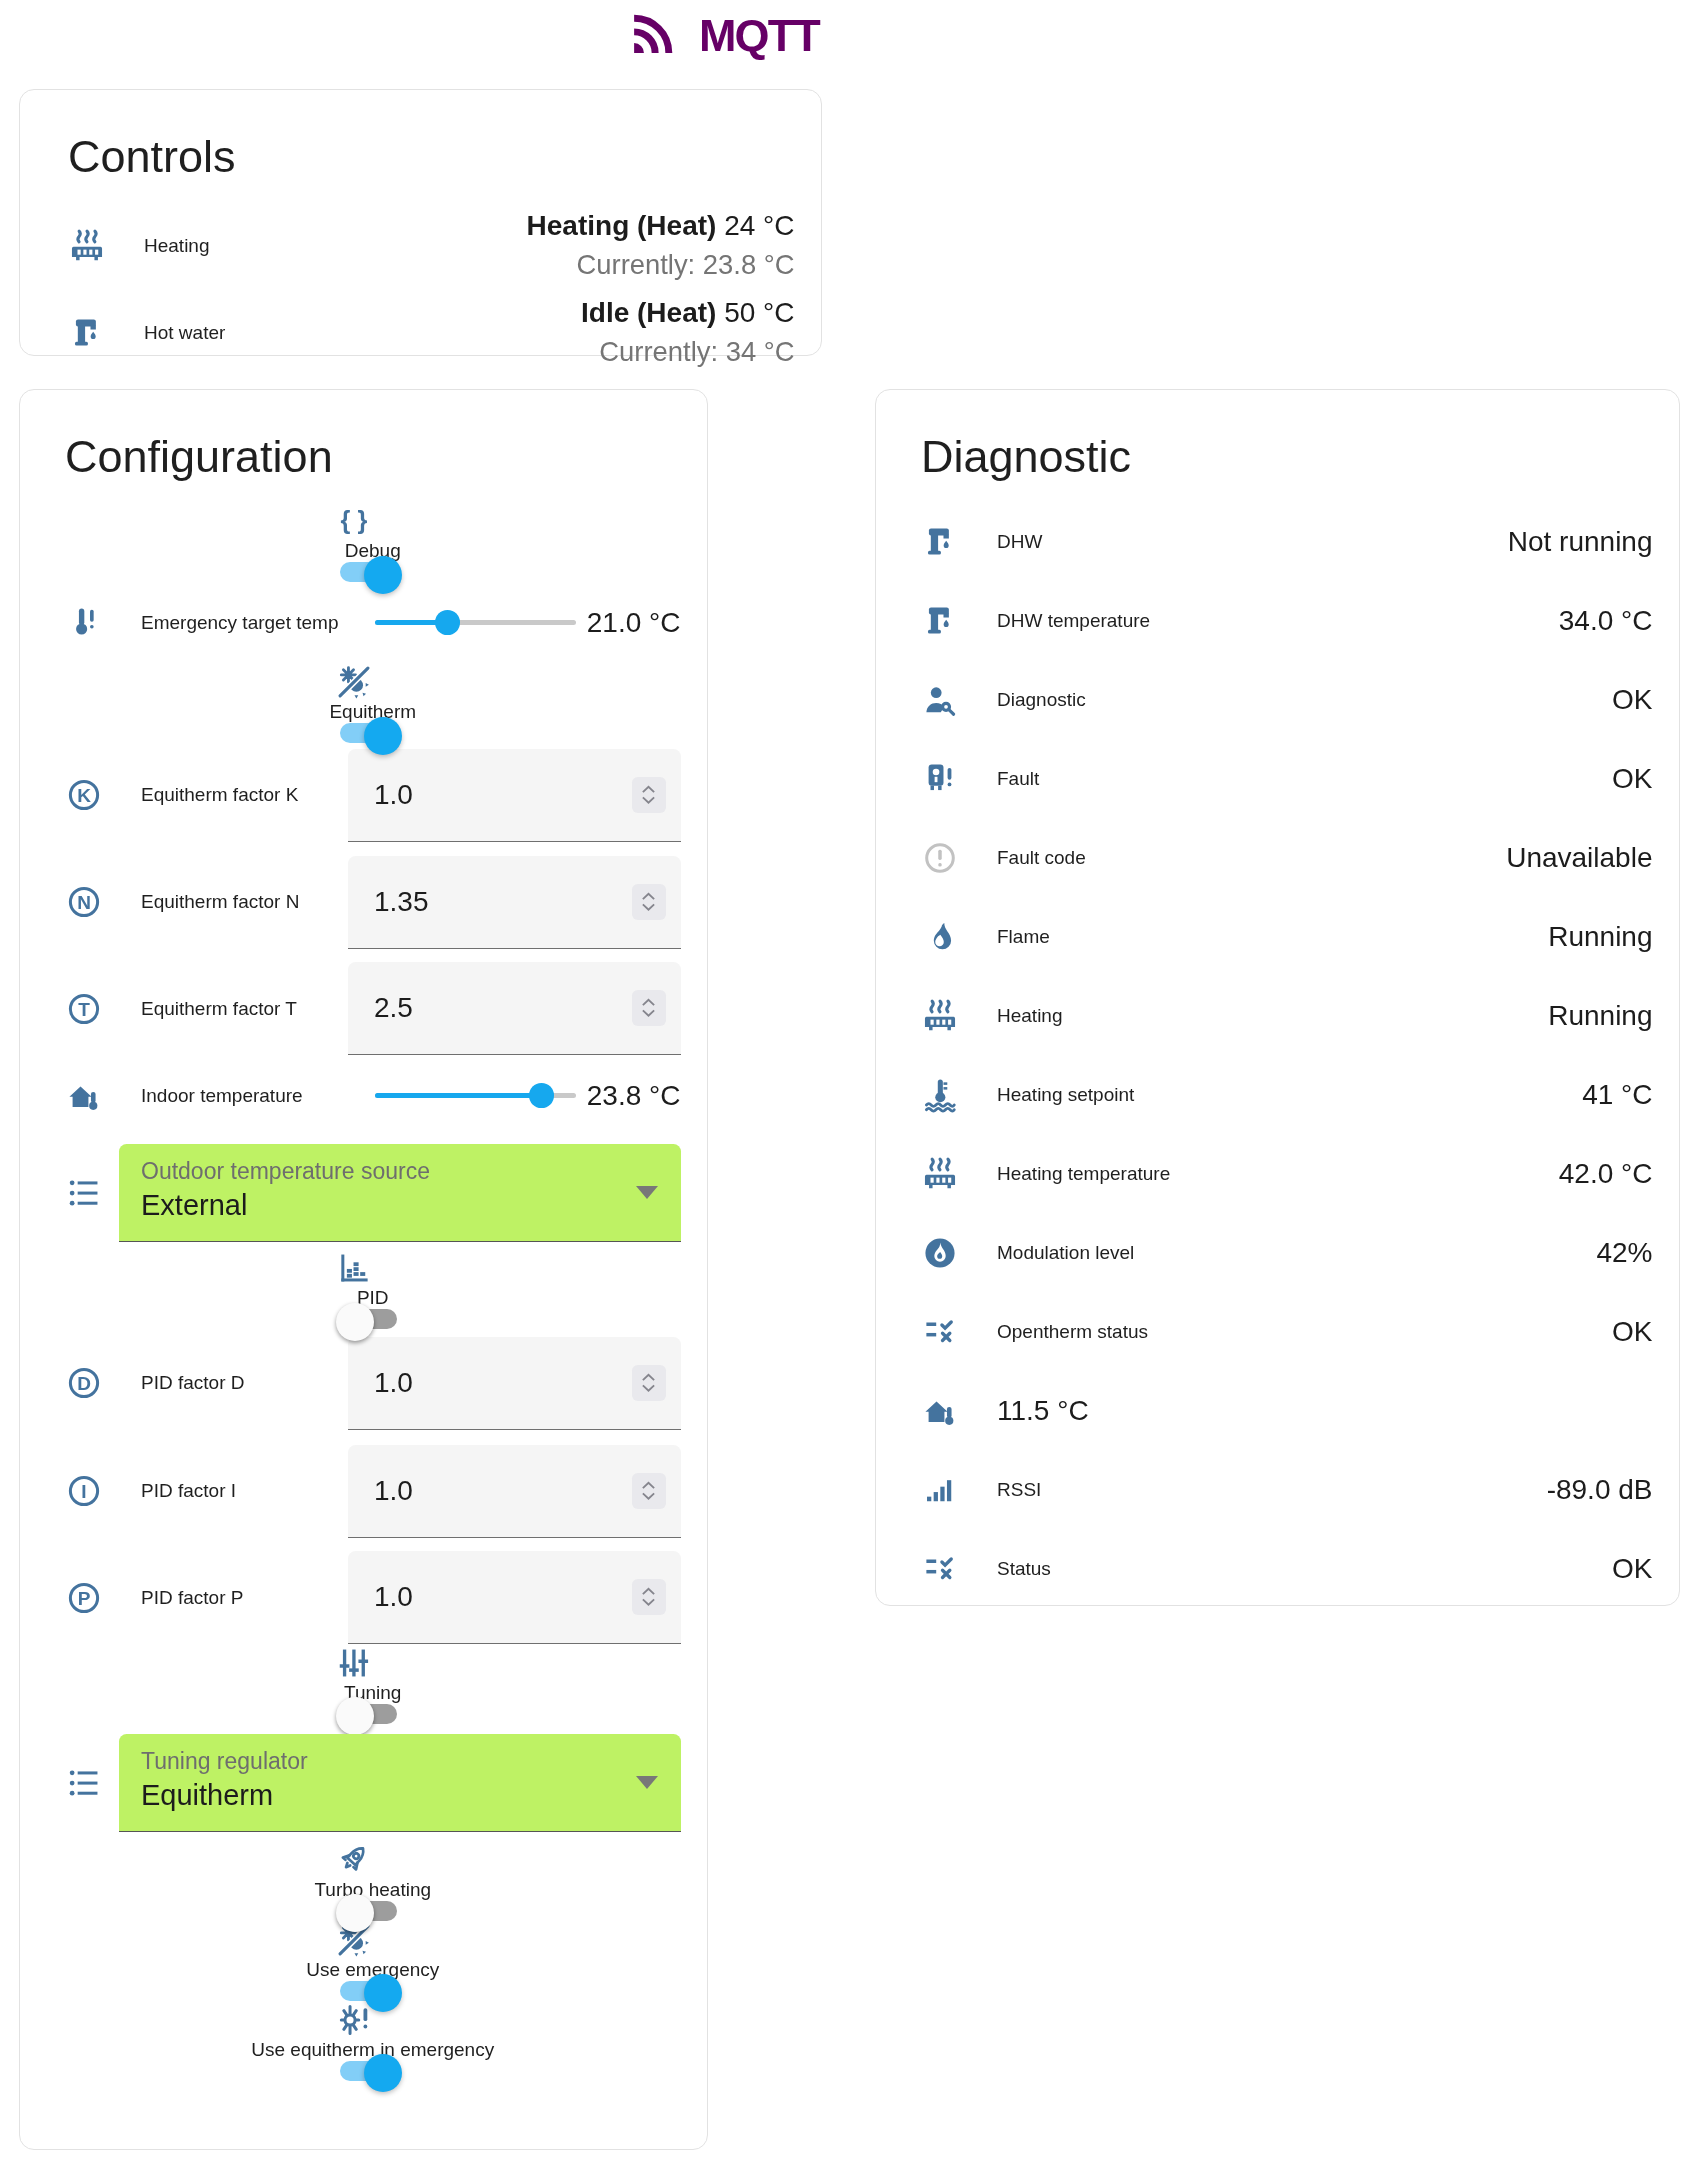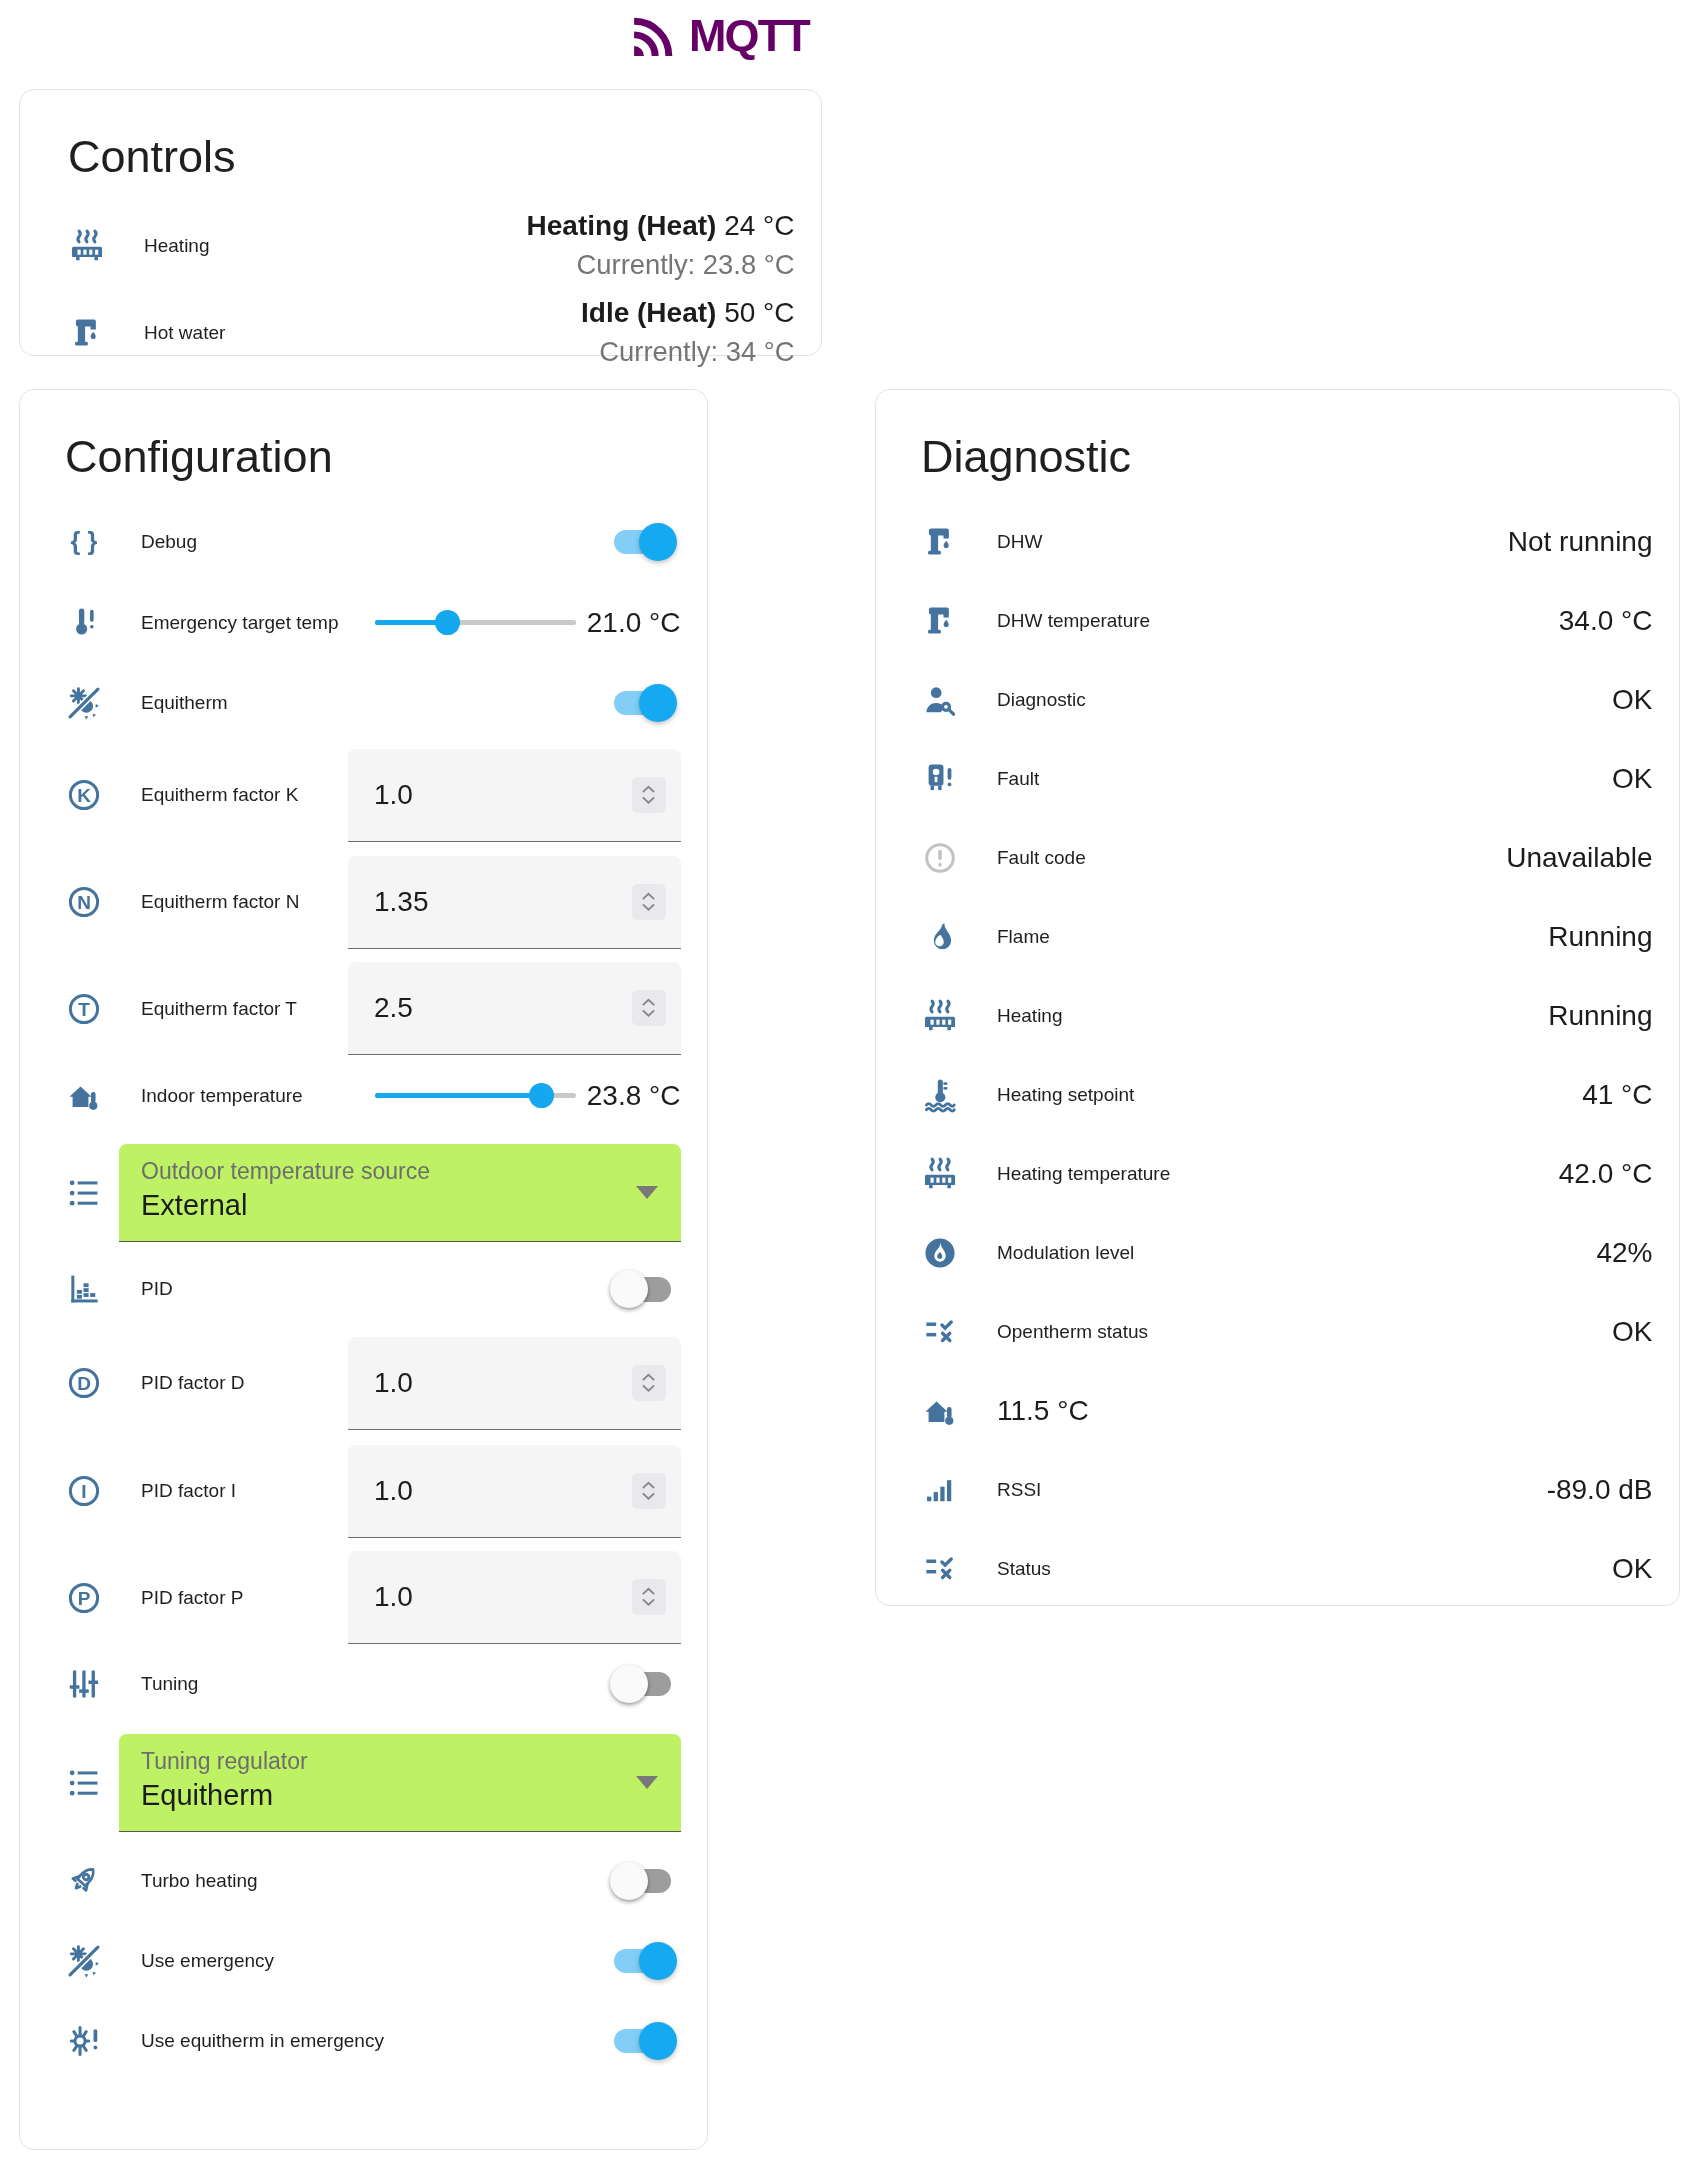--- a/index.html
+++ b/index.html
@@ -1,20 +1,20 @@
 <!DOCTYPE html>
 <html style="font-size:15px"><head>
 <meta charset="utf-8">
 <style>
   html,body{margin:0;padding:0;background:#fff;}
   .page{position:relative;width:1703px;height:2158px;background:#ffffff;
         font-family:"Liberation Sans",sans-serif;color:#212121;overflow:hidden;}
 
   
-  .logo{position:absolute;top:9.5px;left:628px;display:flex;align-items:flex-end;gap:12px;}
+  .logo{position:absolute;top:9.5px;left:628px;display:flex;align-items:flex-start;gap:22px;}
   .logo-icon{width:49px;height:49px;color:#660066;}
   .logo-text{font-size:45px;font-weight:bold;color:#660066;letter-spacing:-1.9px;}
 
   
   .card{position:absolute;background:#fff;border:0.9px solid #e2e2e2;border-radius:15px;
         box-sizing:border-box;padding:28px 26.5px 0 45px;}
   #card-controls{left:19px;top:89px;width:803px;height:267px;padding-left:48px;}
   #card-config{left:19px;top:389px;width:689px;height:1761px;}
   #card-diagnostic{left:875px;top:389px;width:805px;height:1217px;}
   .card h2{margin:13.2px 0 19px 0;font-size:45px;font-weight:400;color:#1f1f1f;}
@@ -27,21 +27,21 @@
   .lbl{flex:1;font-size:19px;color:#1f1f1f;}
 
   
   .c-row{height:87px;}
   .c-val{text-align:right;line-height:1.2;}
   .c-l1{font-size:28px;color:#1c1c1c;}
   .c-l1 b{font-weight:bold;}
   .c-l2{font-size:27.4px;color:#757575;margin-top:6.6px;}
 
   
-  .r-toggle{height:80px;}
+  .r-toggle{height:80px;flex-direction:column;}
   .switch{position:relative;width:57px;height:24.6px;margin-right:9.5px;}
   .switch .track{position:absolute;inset:0;border-radius:12.3px;background:#9d9d9d;}
   .switch .thumb{position:absolute;top:-6.6px;left:-3.8px;width:38px;height:38px;border-radius:50%;
                  background:#fafafa;box-shadow:0 1.9px 4.7px rgba(0,0,0,.4);}
   .switch.on .track{background:#82cef7;}
   .switch.on .thumb{left:auto;right:-5.7px;background:#14a9f0;box-shadow:0 1.9px 5.7px rgba(0,0,0,.25);}
 
   
   .r-slider{height:81px;}
   .slider{position:relative;width:201px;height:42px;flex:0 0 201px;}

